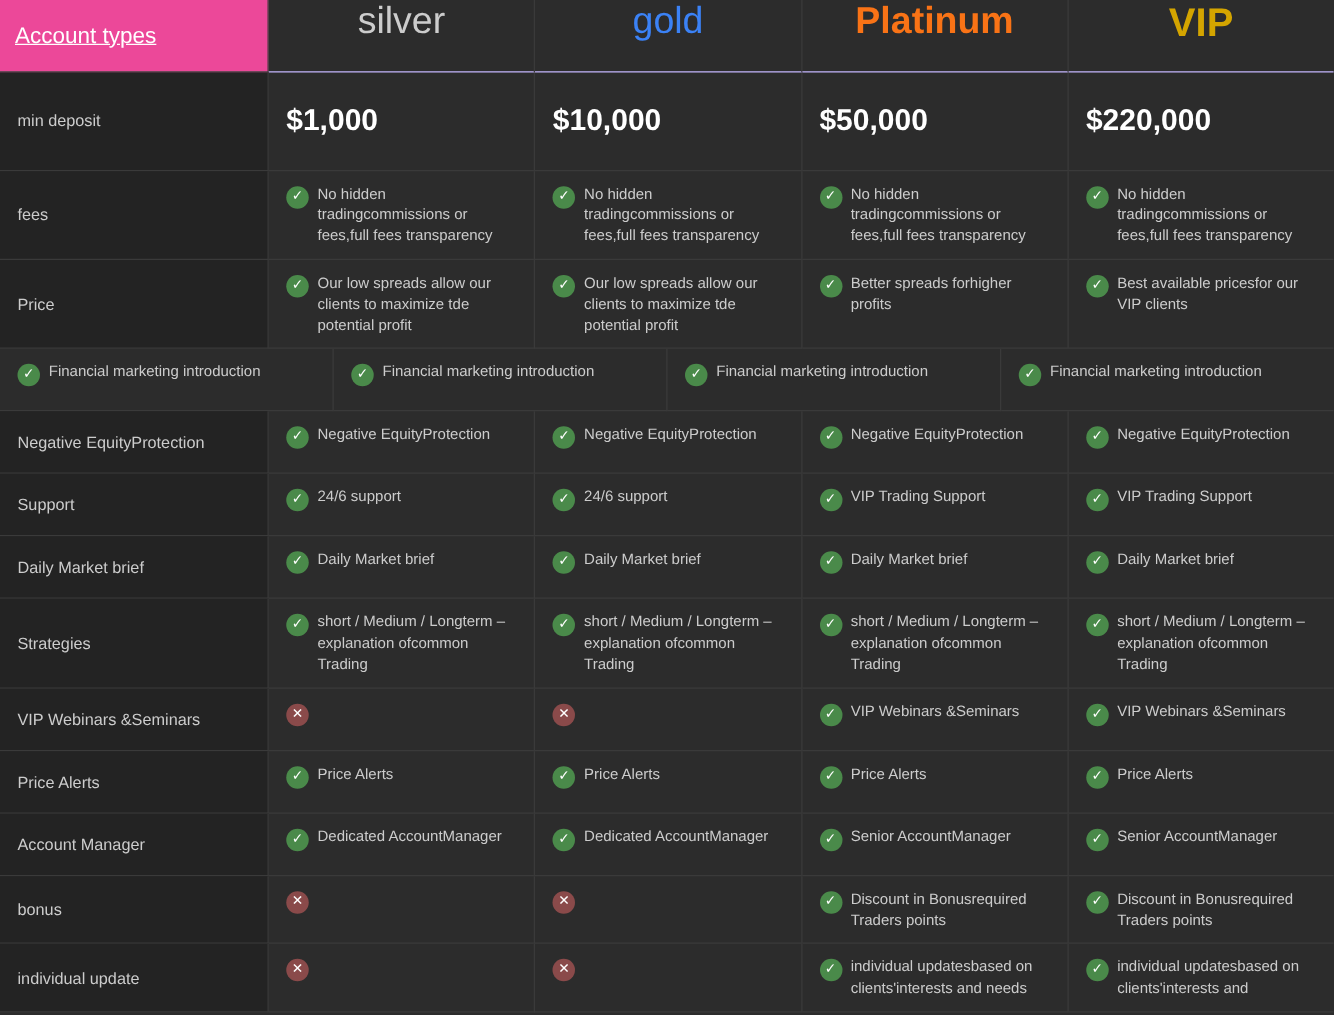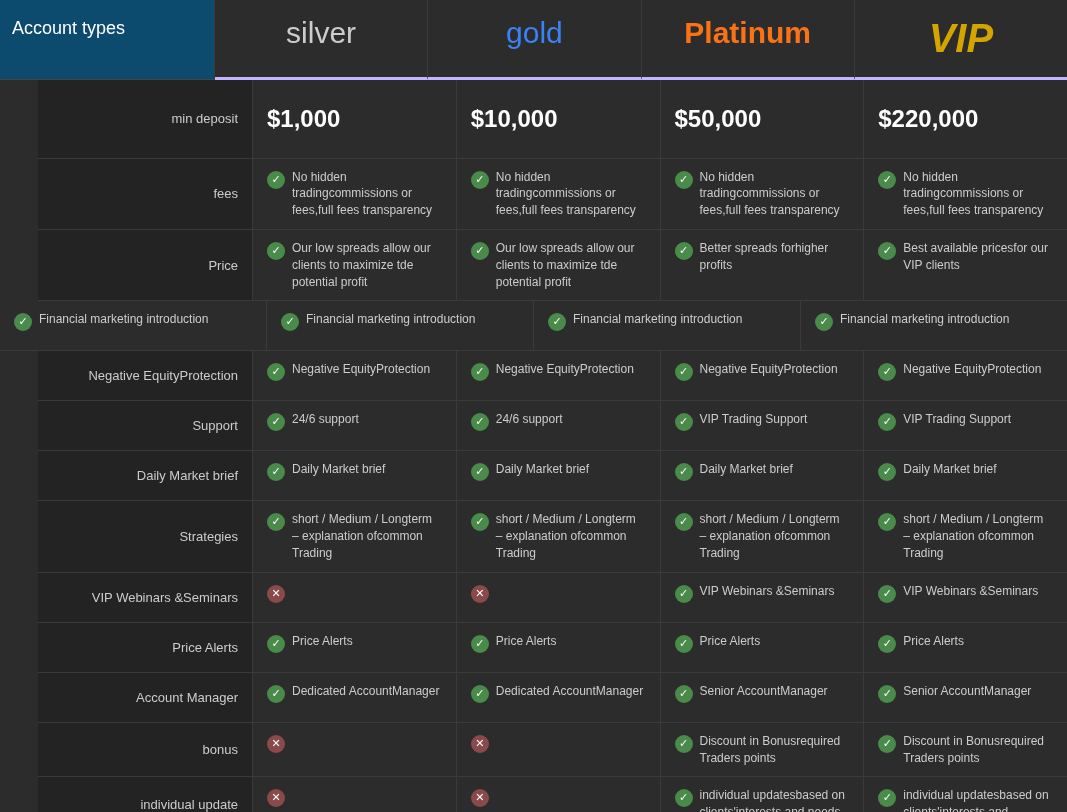--- a/index.html
+++ b/index.html
@@ -32,24 +32,23 @@
       font-size: 30px;
       font-weight: 300;
       color: #3b82f6;
     }
     .plan-name-platinum {
       font-size: 30px;
       font-weight: 700;
       color: #f97316;
     }
     .plan-name-vip {
-      font-size: 40px;
+      font-size: 32px;
       font-weight: 800;
       color: #d4a500;
-      font-style: italic;
     }
 
     .icon-check {
       display: inline-block;
       width: 18px;
       height: 18px;
       background: #4a8a4a;
       border-radius: 50%;
       flex-shrink: 0;
       margin-top: 2px;
@@ -90,57 +89,57 @@
       color: #ccc;
       line-height: 1.4;
     }
 
     .header-row {
       display: flex;
     }
 
     .plan-header {
       flex: 1;
-      padding: 16px 12px;
+      padding: 0 12px;
       text-align: center;
-      border-bottom: 3px solid #c4b5fd;
+      border-bottom: 1px solid #c4b5fd;
       border-right: 1px solid #3a3a3a;
     }
     .plan-header:last-child {
       border-right: none;
     }
 
     .label-header {
       min-width: 215px;
       flex: none;
       padding: 18px 12px;
       border-bottom: 1px solid #444;
       border-right: 1px solid #3a3a3a;
-      background: #0c4a6e;
+      background: #ec4899;
+      text-decoration: underline;
     }
 
     .table-row {
       display: flex;
     }
 
     .label-cell {
       min-width: 215px;
       flex: none;
       padding: 10px 14px;
       border-bottom: 1px solid #3a3a3a;
       border-right: 1px solid #3a3a3a;
       background: #232323;
       display: flex;
       align-items: center;
-      justify-content: flex-end;
+      justify-content: flex-start;
       text-align: center;
       font-size: 13px;
       color: #ccc;
       min-height: 50px;
-      margin-left: 38px;
     }
 
     .data-cell {
       flex: 1;
       padding: 10px 14px;
       border-bottom: 1px solid #3a3a3a;
       border-right: 1px solid #3a3a3a;
       font-size: 12px;
       color: #ccc;
       display: flex;

